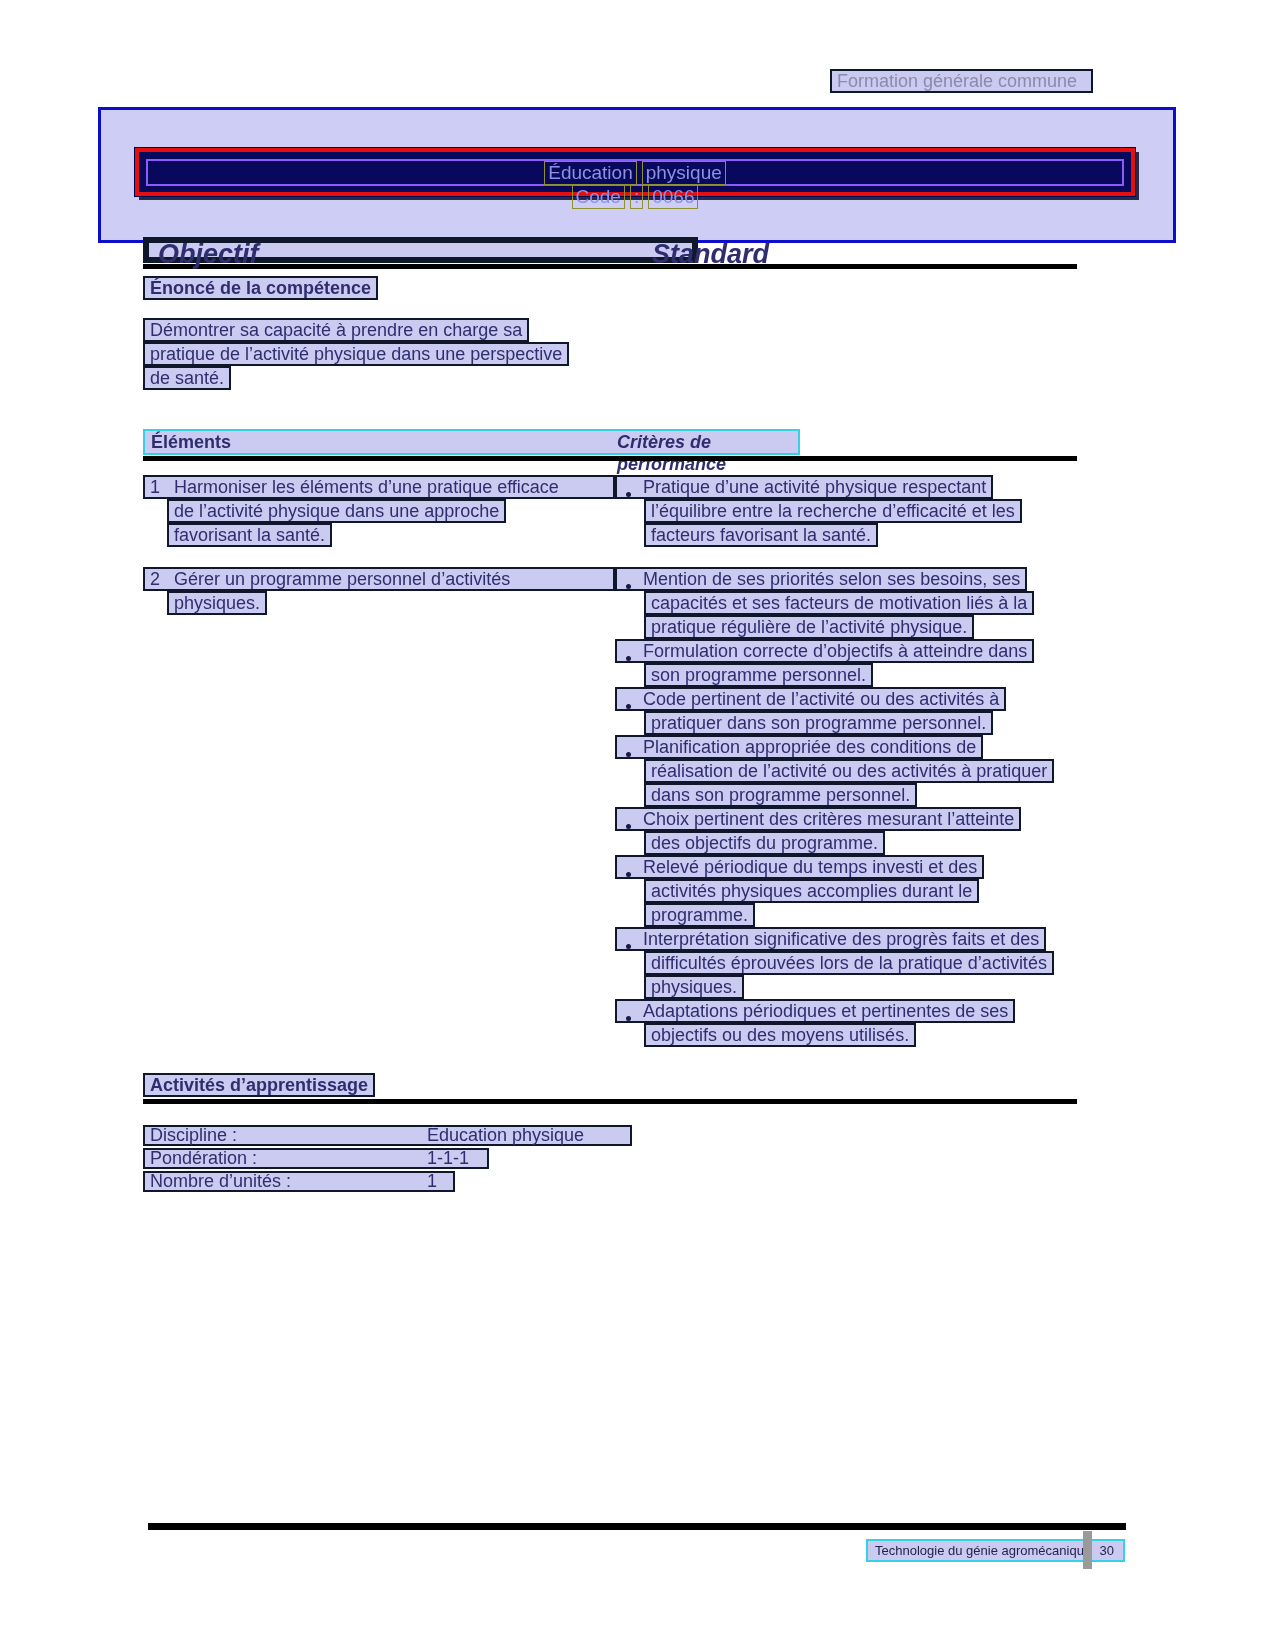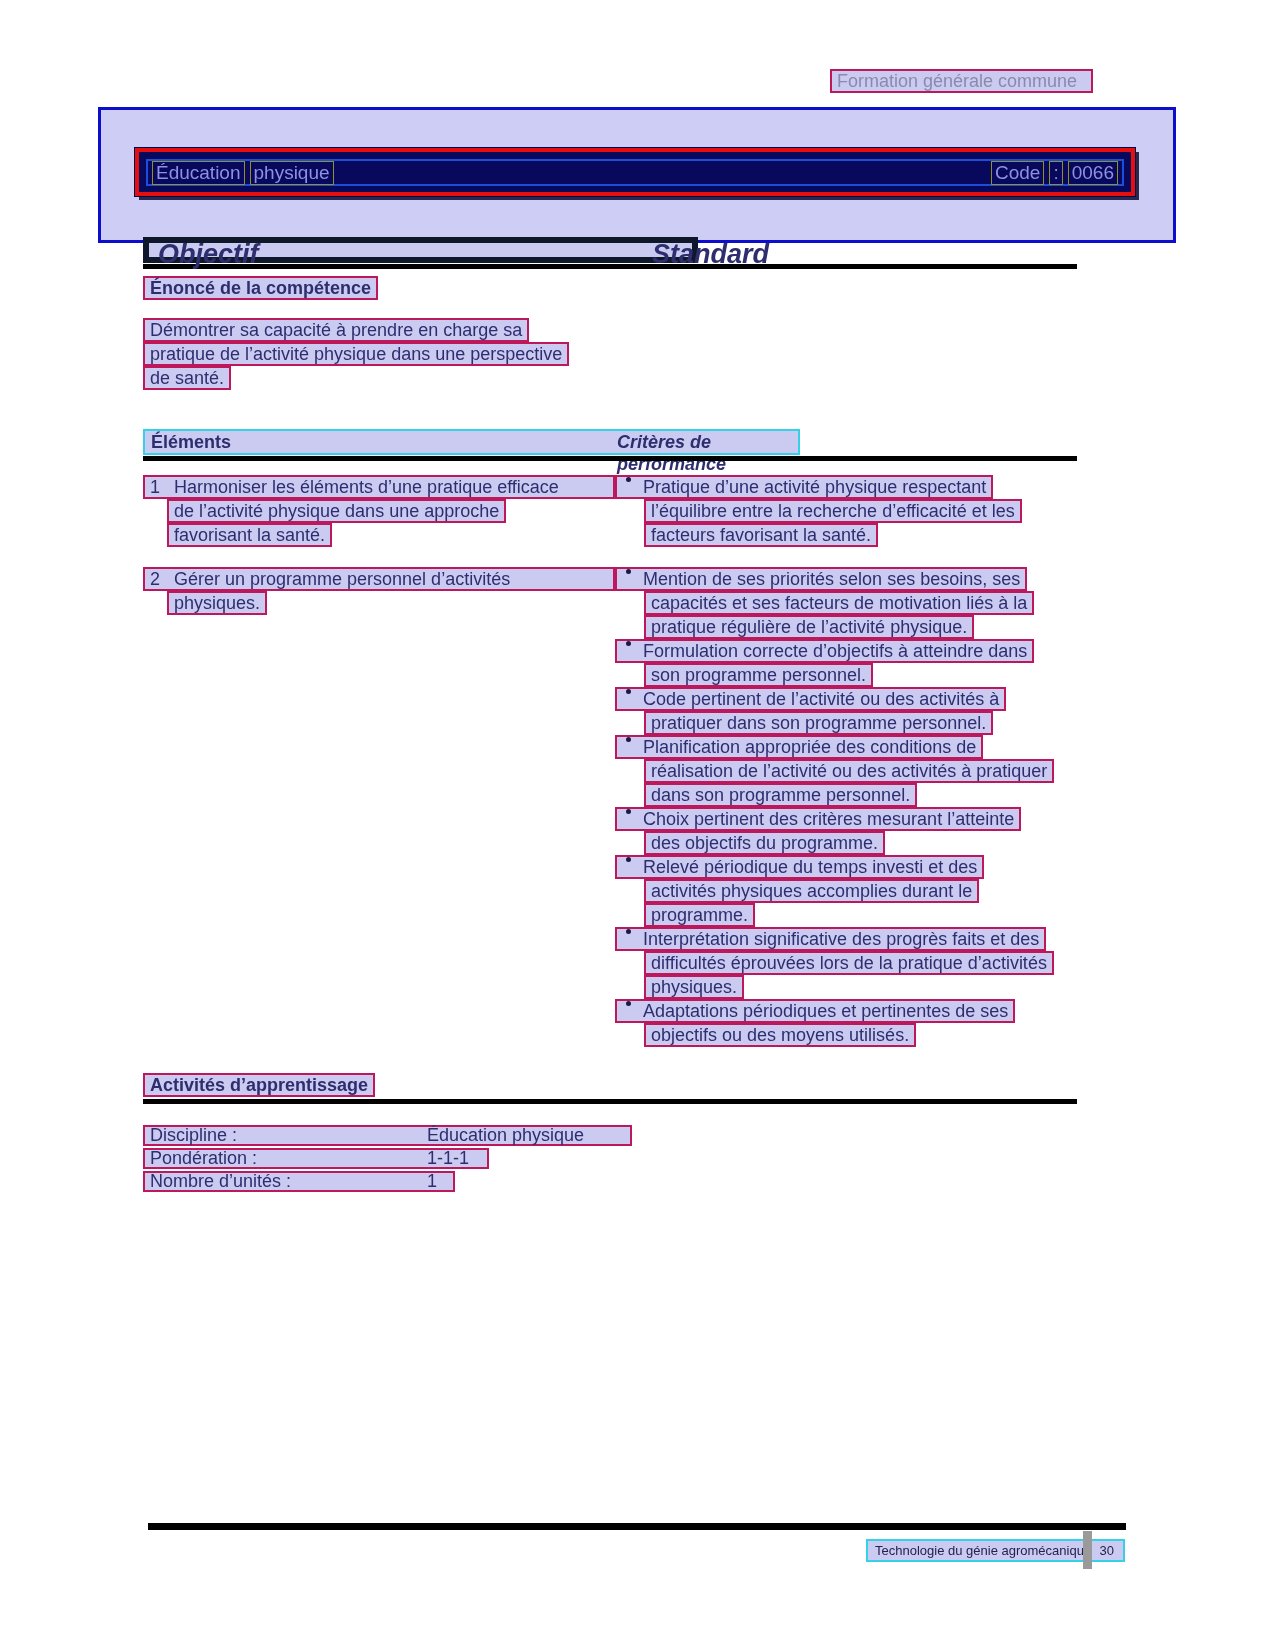--- a/index.html
+++ b/index.html
@@ -4,42 +4,42 @@
 <style>
   * { margin:0; padding:0; box-sizing:border-box; }
   html,body { background:#ffffff; }
   .page {
     position:relative; width:1275px; height:1651px; background:#ffffff;
     font-family:"Liberation Sans", sans-serif; color:#2e2e6e; overflow:hidden;
   }
   
   .hl {
     display:block; width:fit-content;
-    background:#cbcbf2; border:2px solid #be185d;
+    background:#cbcbf2; border:2px solid #0f172a;
     line-height:20px; font-size:18px; padding:0 5px;
     white-space:nowrap; color:#2e2e6e;
   }
   .lineframe { height:24px; }
   .bold { font-weight:bold; }
   
   .watermark { position:absolute; left:830px; top:69px; color:#8b8aac; padding-right:14px; }
   
   .header-box {
     position:absolute; left:98px; top:107px; width:1078px; height:136px;
     background:#cdcdf6; border:3px solid #0d0dcc;
   }
   .navy-bar {
     position:absolute; left:34px; top:38px; width:1000px; height:48px;
     background:#08085c; border:4px solid #e60f0f; outline:1px solid #000050;
     box-shadow:4px 4px 0 rgba(10,10,45,0.85);
   }
   .bar-linebox {
     position:absolute; left:7px; right:7px; top:7px; bottom:6px;
-    border:2px solid #1d4ed8; display:flex; align-items:center;
-    justify-content:space-between; padding:0 4px;
+    border:2px solid #8b5cf6; display:flex; align-items:center;
+    justify-content:space-between; padding:0 4px;flex-direction:column;
   }
   .wordgroup { display:flex; gap:5px; }
   .word {
     display:inline-block; border:1px solid #90902c; padding:0 3px;
     color:#8e91e2; font-size:19px; line-height:22px; white-space:nowrap;
   }
   
   .obj-row {
     position:absolute; left:143px; top:237px; width:555px; height:26px;
     background:#cbcbf2; border:6px solid #0f172a; z-index:3;
@@ -60,21 +60,21 @@
   .elem-row .left-h { position:absolute; left:6px; top:0; }
   .elem-row .right-h { position:absolute; left:472px; top:0;font-style:italic; }
   
   .left-col  { position:absolute; left:143px; top:475px; width:472px; }
   .right-col { position:absolute; left:615px; top:475px; width:468px; }
   .item-first { width:100%; display:flex; }
   .item-num { display:inline-block; width:24px; flex:0 0 24px; }
   .cont-l { margin-left:24px; }
   .cont-r { margin-left:29px; }
   .gap20 { height:20px; }
-  .bullet-first { display:flex; align-items:flex-start; }
+  .bullet-first { display:flex; align-items:flex-end; }
   .dot {
     flex:0 0 5px; width:5px; height:5px; border-radius:50%;
     background:#1a1a46; margin:0 12px 0 4px;
   }
   
   .activ-h { position:absolute; left:143px; top:1073px; font-weight:bold; }
   .info { position:absolute; left:143px; top:1125px; }
   .info-row { display:flex; height:21px; line-height:17px; margin-bottom:2px; }
   .info-label { display:inline-block; width:277px; flex:0 0 277px; }
   .w1 { width:489px; } .w2 { width:346px; } .w3 { width:312px; }

